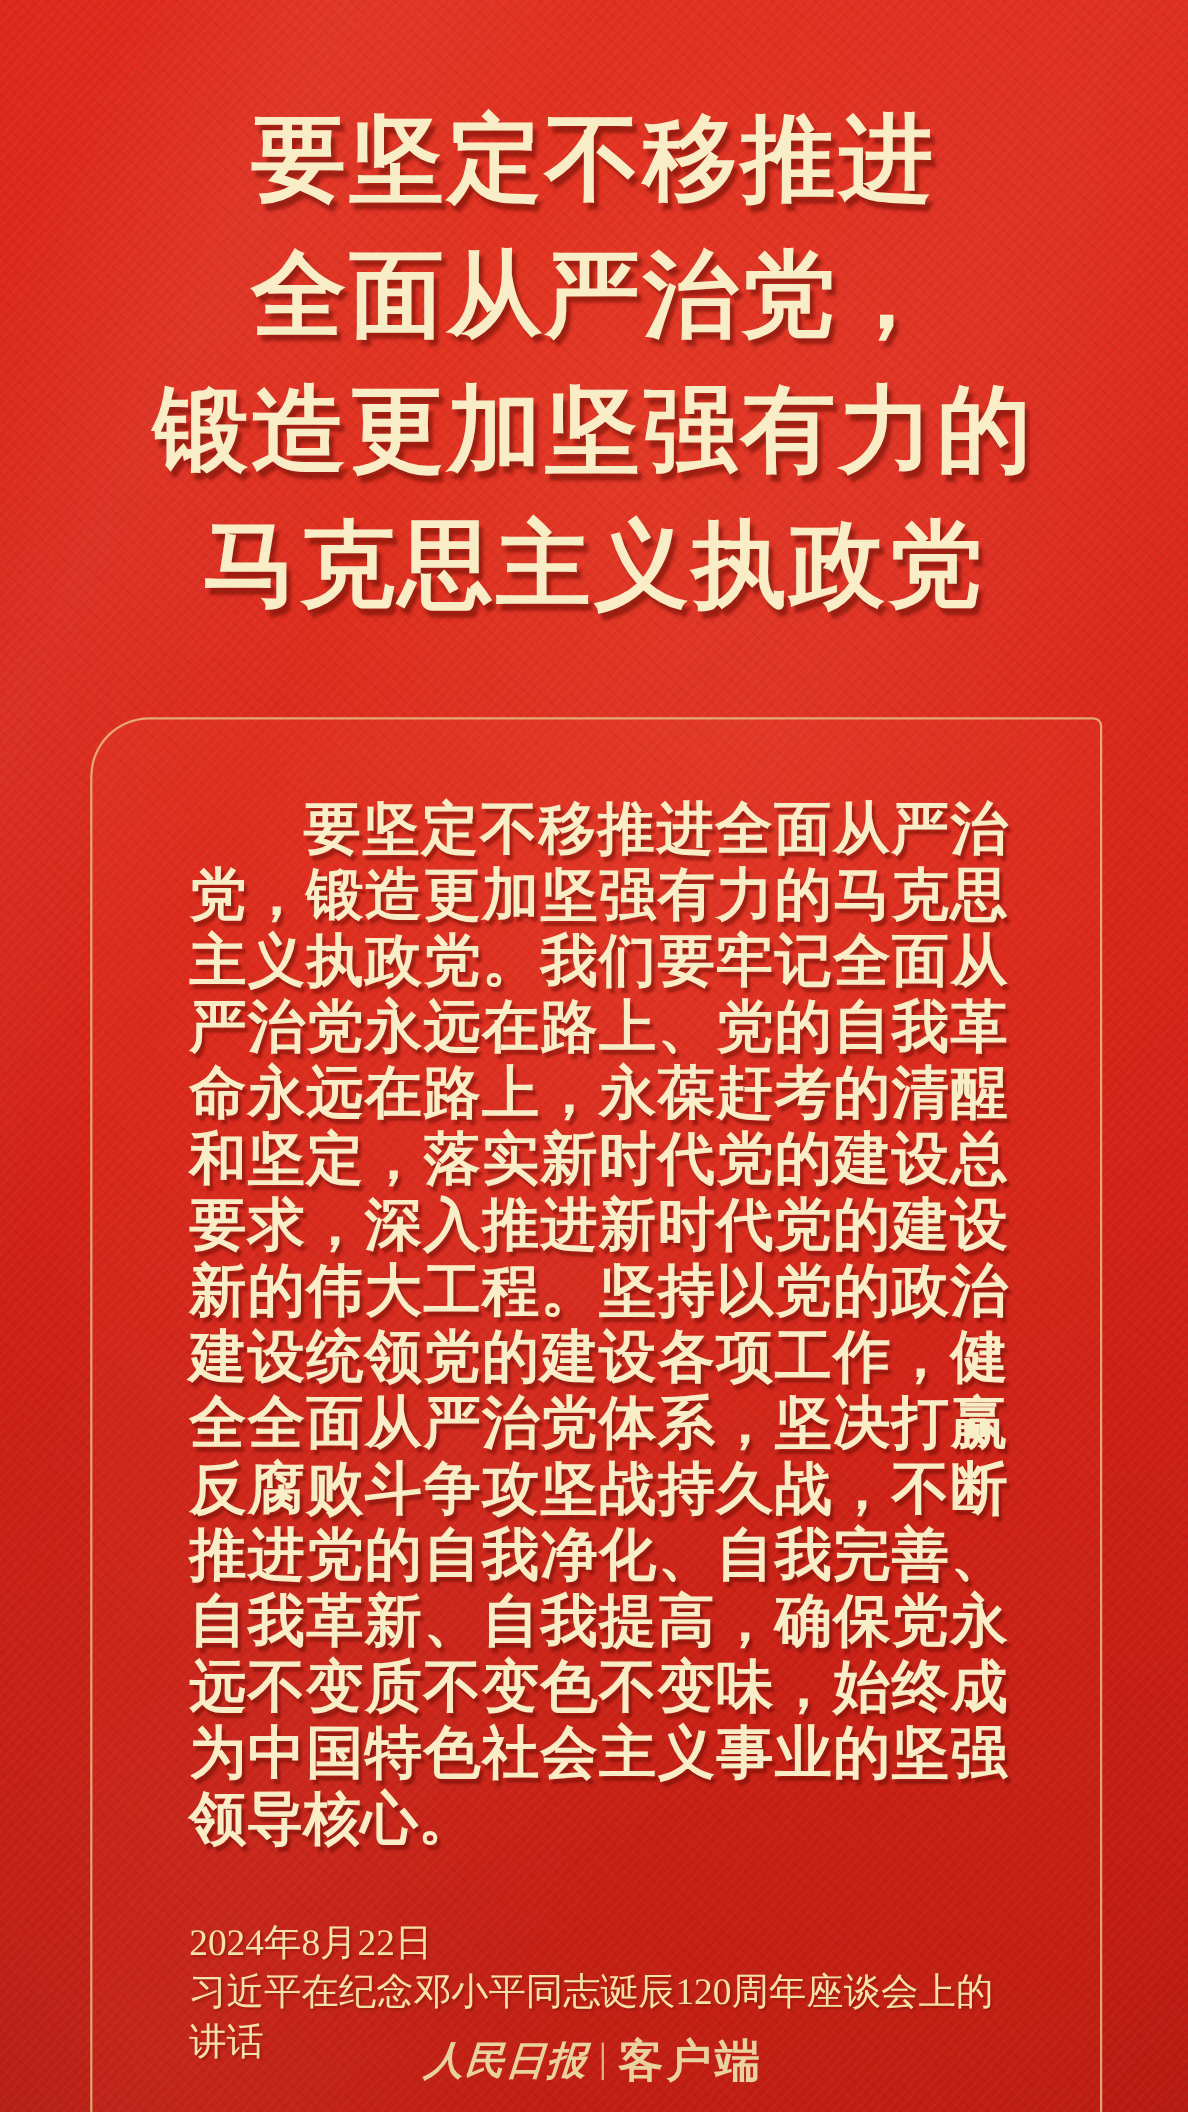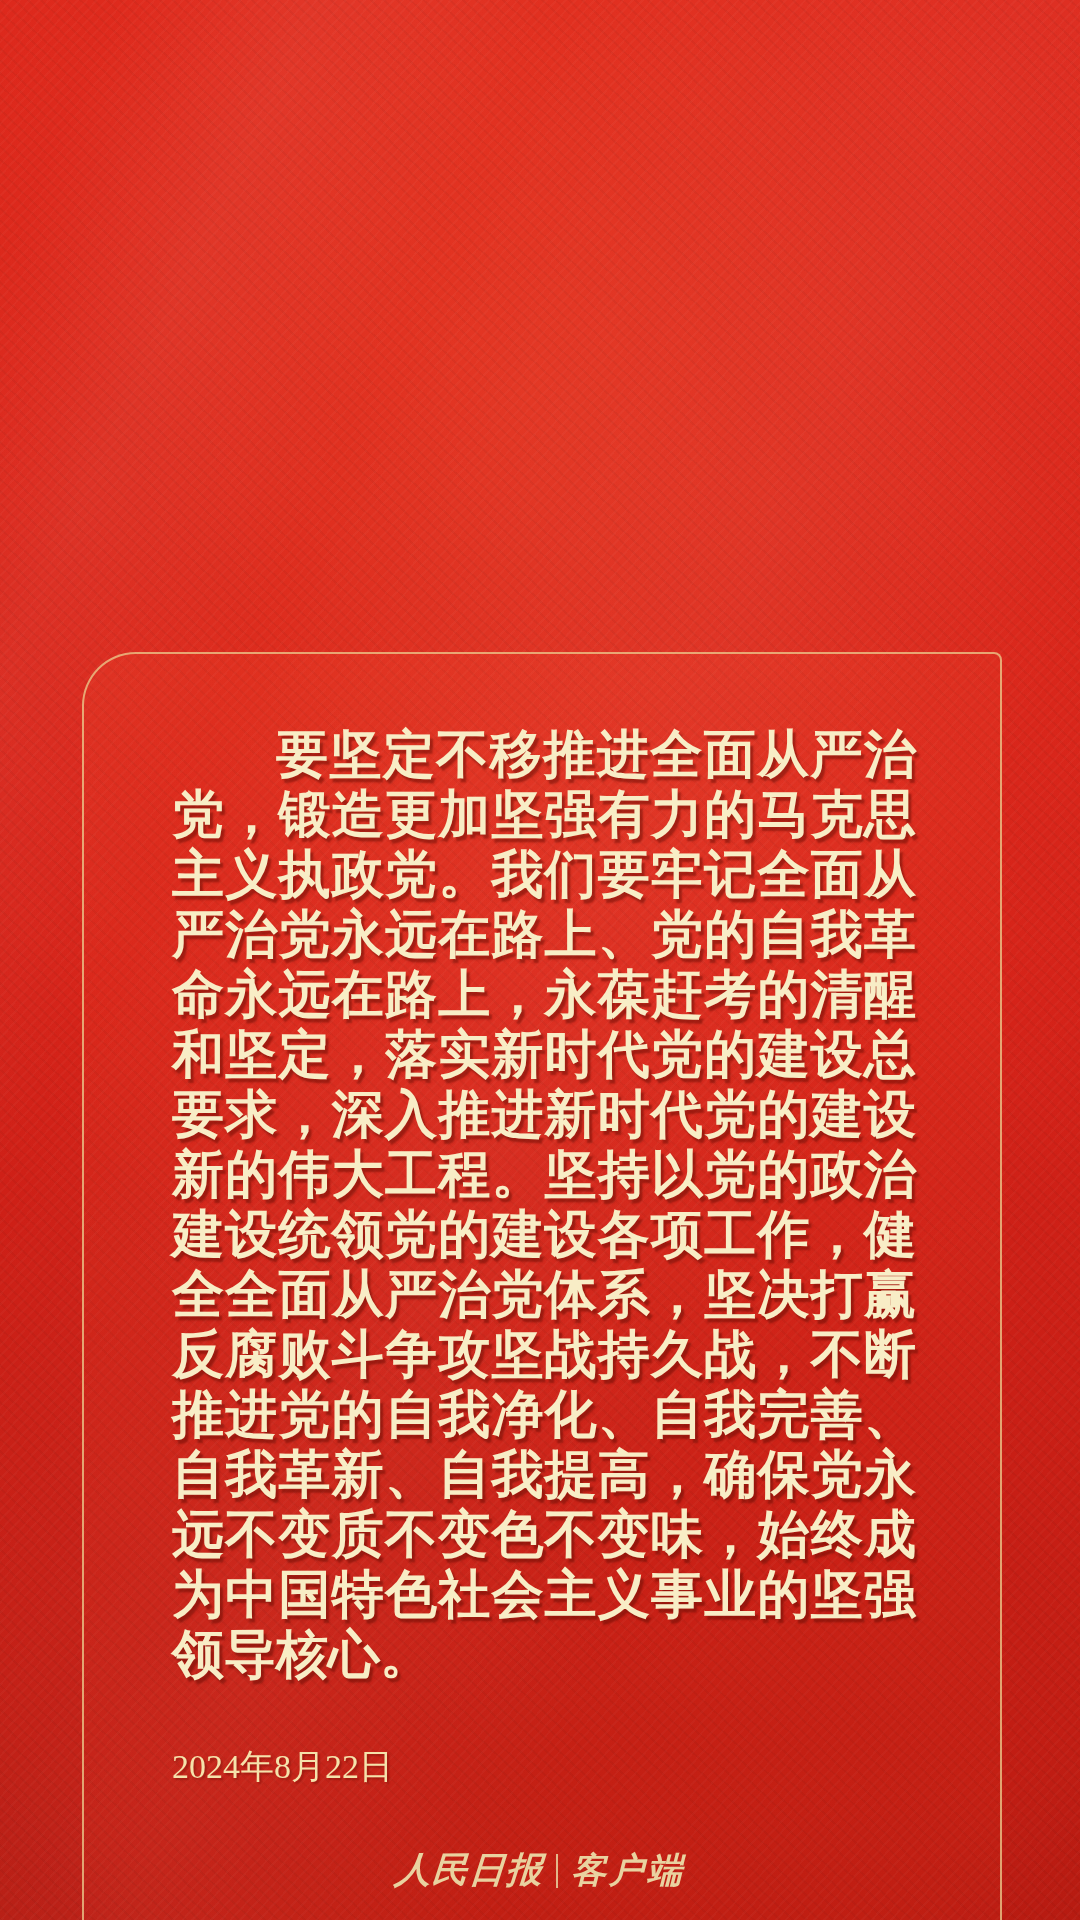--- a/index.html
+++ b/index.html
@@ -60,33 +60,40 @@
   }
   .brand-script{
     font-family:"Liberation Serif",serif;
     font-style:italic;font-weight:bold;font-size:36px;letter-spacing:1px;
     transform:skewX(-4deg);
   }
   .logo-divider{
     width:2px;height:34px;background:rgba(233,210,160,0.85);
   }
   .client-label{
-    font-size:35px;font-weight:bold;letter-spacing:3px;font-style:italic;
+    font-size:41px;font-weight:bold;letter-spacing:3px;
   }
 </style>
 </head>
 <body>
 
 <div class="poster">
 
+  <div class="title-block">
+    <div>要坚定不移推进</div>
+    <div>全面从严治党，</div>
+    <div>锻造更加坚强有力的</div>
+    <div>马克思主义执政党</div>
+  </div>
 
   <div class="quote-card">
     <p class="quote-body">要坚定不移推进全面从严治党，锻造更加坚强有力的马克思主义执政党。我们要牢记全面从严治党永远在路上、党的自我革命永远在路上，永葆赶考的清醒和坚定，落实新时代党的建设总要求，深入推进新时代党的建设新的伟大工程。坚持以党的政治建设统领党的建设各项工作，健全全面从严治党体系，坚决打赢反腐败斗争攻坚战持久战，不断推进党的自我净化、自我完善、自我革新、自我提高，确保党永远不变质不变色不变味，始终成为中国特色社会主义事业的坚强领导核心。</p>
     <div class="quote-meta">
       <span class="date-line">2024年8月22日</span>
+      <span class="attribution-line">习近平在纪念邓小平同志诞辰120周年座谈会上的讲话</span>
     </div>
   </div>
 
   <div class="footer-logo">
     <span class="brand-script">人民日报</span>
     <span class="logo-divider"></span>
     <span class="client-label">客户端</span>
   </div>
 
 </div>

